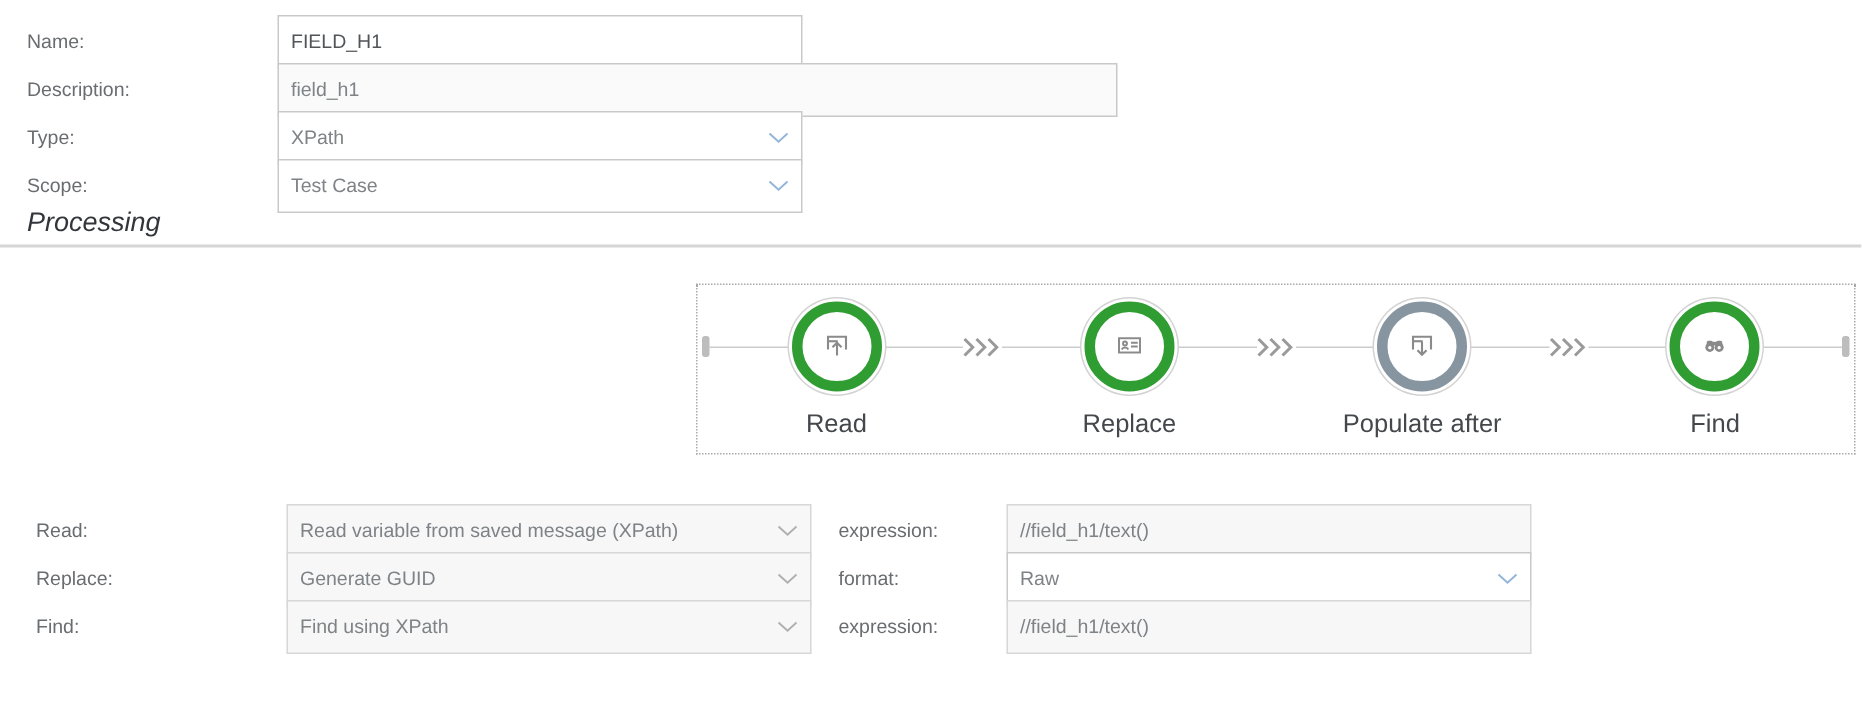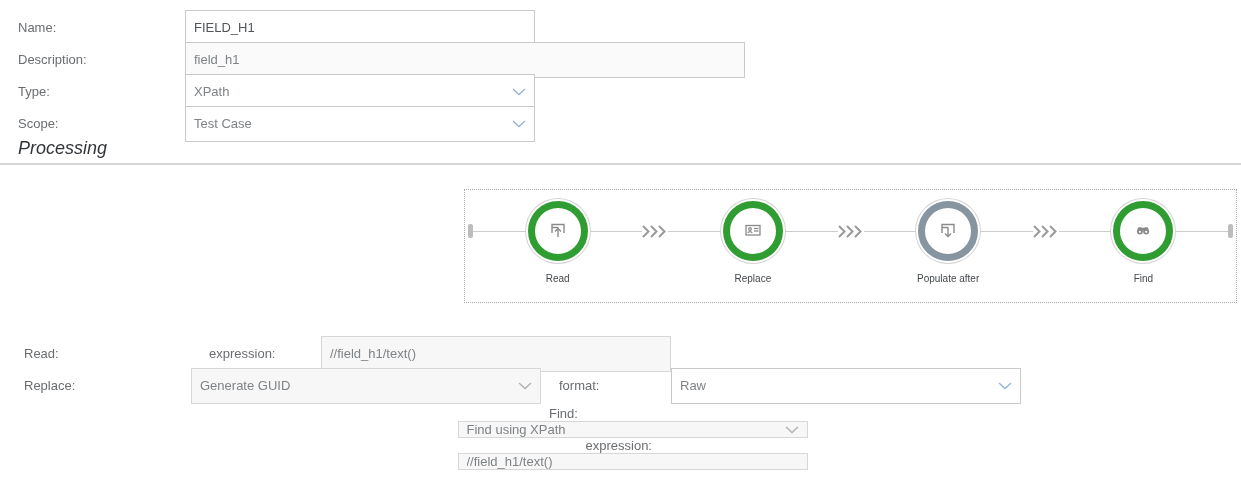--- a/index.html
+++ b/index.html
@@ -49,21 +49,21 @@
   .node { position:relative; flex:none; width:60px; height:92px; cursor:pointer; }
   .ring {
     box-sizing:border-box; width:60px; height:60px;
     border-radius:50%; border:7px solid #2f9d32; background:#ffffff;
     box-shadow:0 0 0 2px #ffffff, 0 0 0 3px #d3d3d3;
     display:flex; align-items:center; justify-content:center;
   }
   .ring.neutral { border-color:#8795a1; }
   .node-label {
     position:absolute; top:72px; left:50%; transform:translateX(-50%);
-    white-space:nowrap; color:#44484c; font-size:10px;
+    white-space:nowrap; color:#44484c; font-size:17px;
   }
   
   .form-bottom { padding:39px 0 0 24px; }
   .midlabel { width:112px; margin-left:18px; color:#6a6d70; }
 </style>
 </head>
 <body>
 
 <div class="form-top">
   <div class="frow">
@@ -198,20 +198,28 @@
 
     <div class="hline"></div>
     <div class="edgebar"></div>
   </div>
 </div>
 
 <div class="form-bottom">
 
   <div class="frow">
     <div class="flabel">Read:</div>
+    <div class="box w350 dis selectbox">
+      <span class="val">Read variable from saved message (XPath)</span>
+      <span class="chev">
+        <svg width="14" height="8" viewBox="0 0 14 8">
+            <polyline points="1,1 7,6.5 13,1" fill="none" stroke="#b0b0b0" stroke-width="1.3"></polyline>
+          </svg>
+      </span>
+    </div>
     <div class="midlabel">expression:</div>
     <input class="box w350 dis" value="//field_h1/text()" style="">
   </div>
 
   <div class="frow">
     <div class="flabel">Replace:</div>
     <div class="box w350 dis selectbox">
       <span class="val">Generate GUID</span>
       <span class="chev">
         <svg width="14" height="8" viewBox="0 0 14 8">
@@ -224,21 +232,21 @@
       <span class="val">Raw</span>
       <span class="chev">
         <svg width="14" height="8" viewBox="0 0 14 8">
             <polyline points="1,1 7,6.5 13,1" fill="none" stroke="#92b5d9" stroke-width="1.3"></polyline>
           </svg>
       </span>
     </div>
   </div>
 
 
-  <div class="frow" style="margin-bottom:0;flex-direction:column;">
+  <div class="frow" style="margin-bottom:0;">
     <div class="flabel">Find:</div>
     <div class="box w350 dis selectbox">
       <span class="val">Find using XPath</span>
       <span class="chev">
         <svg width="14" height="8" viewBox="0 0 14 8">
             <polyline points="1,1 7,6.5 13,1" fill="none" stroke="#b0b0b0" stroke-width="1.3"></polyline>
           </svg>
       </span>
     </div>
     <div class="midlabel">expression:</div>

